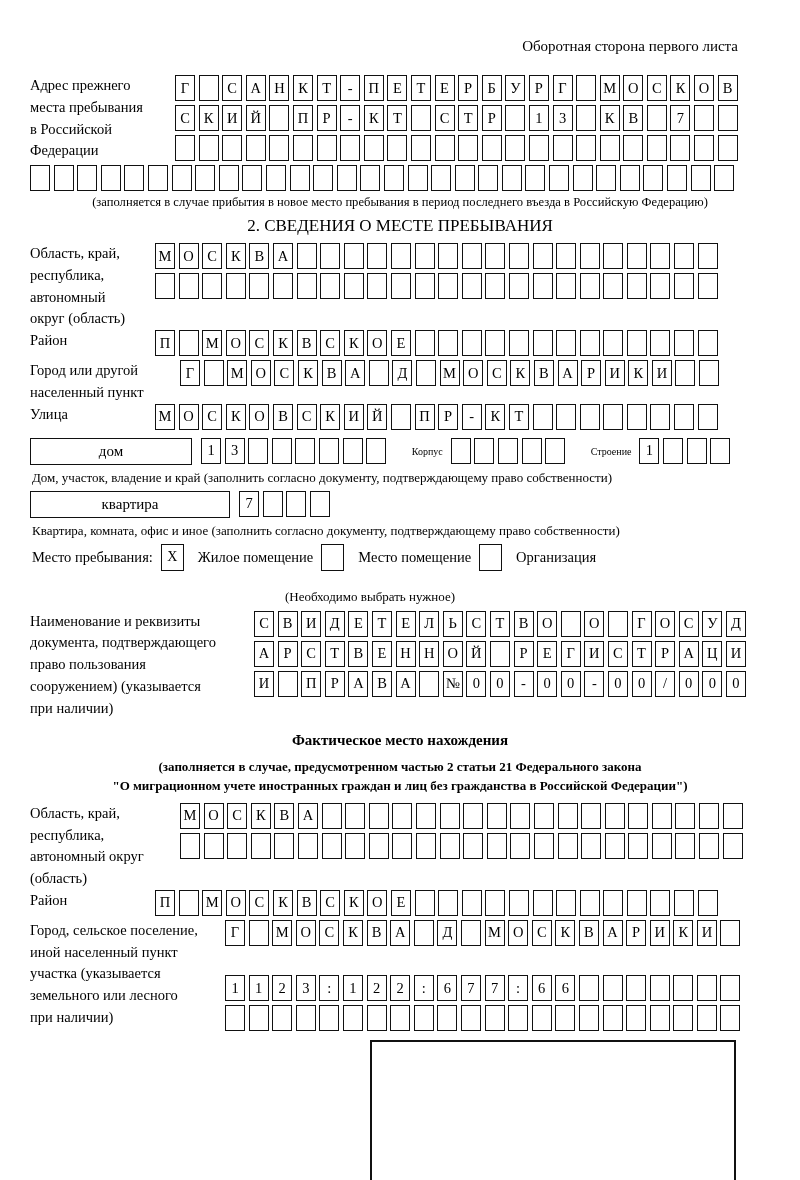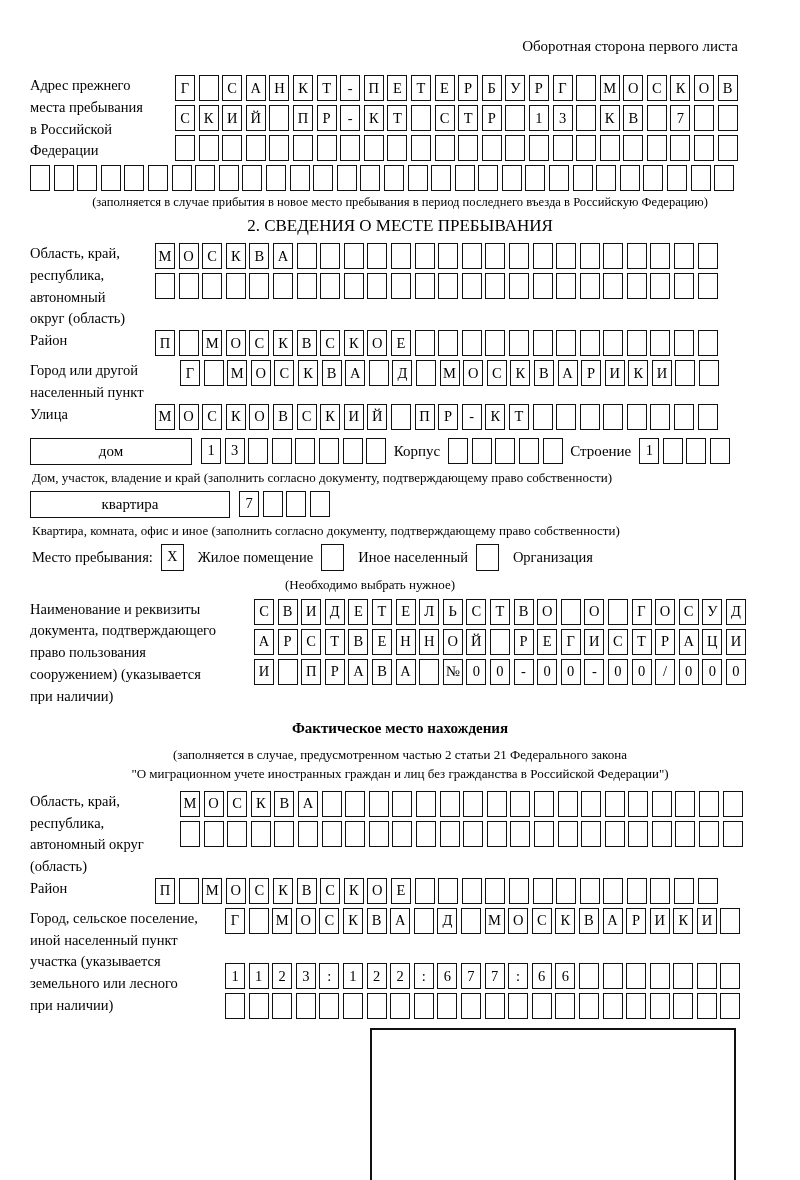--- a/index.html
+++ b/index.html
@@ -25,32 +25,32 @@
   .indent25{margin-left:25px;}
 
   .note{font-size:12.6px;margin:1px 0 5px 0;}
   .s2-title{font-size:17px;font-weight:normal;margin:6px 0 7px 0;}
 
   .house-row{display:flex;align-items:flex-start;margin:4px 0 2px 0;}
   .widebox{height:25px;border:1.6px solid #111;display:flex;align-items:center;
            justify-content:center;font-size:15px;background:#fff;}
   .wb-house{width:160px;flex:0 0 160px;margin-right:9px;}
   .wb-apt{width:198px;flex:0 0 198px;margin-right:9px;}
-  .inline-label{font-size:15px;line-height:27px;margin:0 8px 0 4px;}
+  .inline-label{font-size:10px;line-height:27px;margin:0 8px 0 22px;}
 
   .caption{font-size:13px;margin:2px 0 5px 2px;}
 
-  .stay-row{display:flex;align-items:center;margin:5px 0 6px 2px;font-size:14.5px;}
+  .stay-row{display:flex;align-items:center;margin:5px 0 18px 2px;font-size:14.5px;}
   .checkbox{width:21px;height:25px;border:1.6px solid #111;margin:0 14px 0 8px;
             display:flex;align-items:center;justify-content:center;font-size:14px;}
   .stay-note{font-size:13px;width:420px;margin:0 0 6px 130px;text-align:center;}
 
   .doc-block{margin-top:4px;}
   .fact-title{font-size:15px;font-weight:bold;margin:13px 0 9px 0;text-align:center;}
-  .fact-note{font-size:13px;line-height:1.45;margin-bottom:7px;}
+  .fact-note{font-size:13px;line-height:1.45;margin-bottom:7px;font-weight:bold;}
 
   .mark-box{width:362px;height:176px;border:2px solid #111;margin:5px 0 6px 340px;
             background:#fff;}
 </style>
 </head>
 <body>
 
 <div class="page">
 
   <div class="header-note">Оборотная сторона первого листа</div>
@@ -373,21 +373,21 @@
         <span class="cell"></span>
       </div>
   </div>
   <div class="caption">Квартира, комната, офис и иное (заполнить согласно документу, подтверждающему право собственности)</div>
 
   <div class="stay-row">
     <span>Место пребывания:</span>
     <span class="checkbox">X</span>
     <span>Жилое помещение</span>
     <span class="checkbox"></span>
-    <span>Иное населенный</span>
+    <span>Место помещение</span>
     <span class="checkbox"></span>
     <span>Организация</span>
   </div>
   <div class="stay-note">(Необходимо выбрать нужное)</div>
 
   <div class="flex doc-block">
     <div class="label w224">
       <div>Наименование и реквизиты</div>
       <div>документа, подтверждающего</div>
       <div>право пользования</div>

